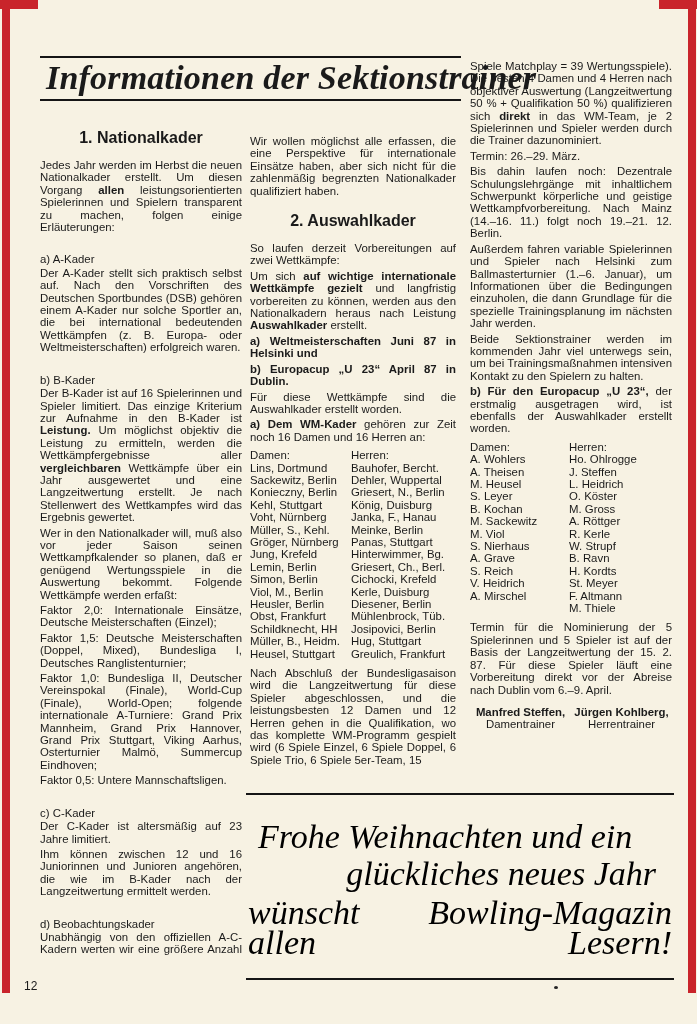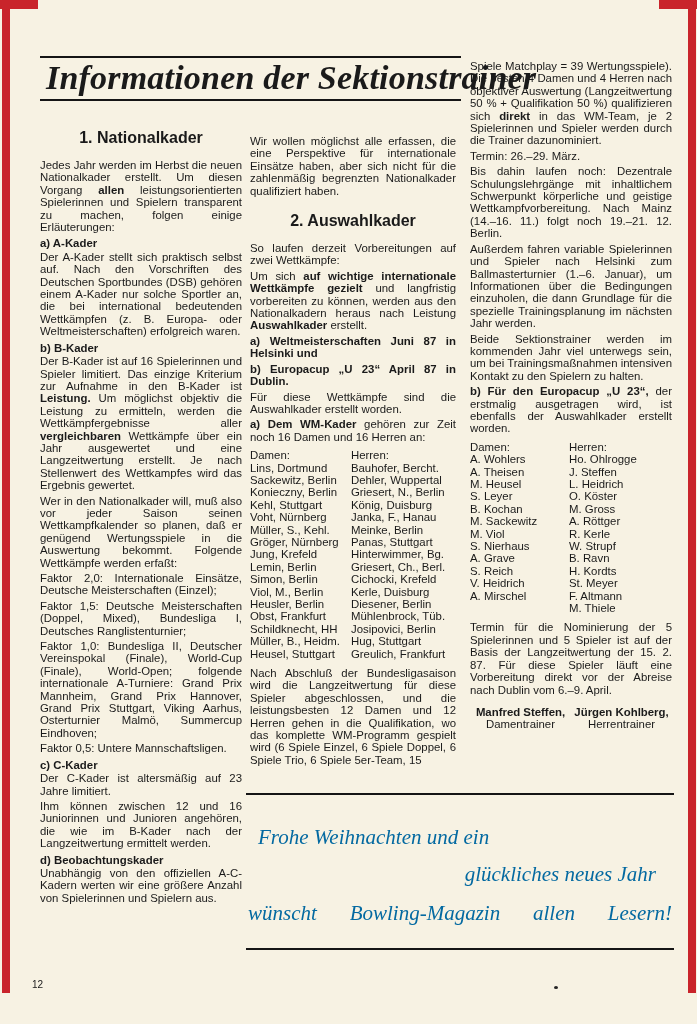--- a/index.html
+++ b/index.html
@@ -34,47 +34,47 @@
     position:absolute; text-align:justify; overflow:hidden;
     font-size:11.4px; line-height:12.4px; hyphens:auto; -webkit-hyphens:auto;
   }
   #column-1 { left:40px;  top:124px; width:202px; height:834px; }
   #column-2 { left:250px; top:135px; width:206px; height:664px; }
   #column-3 { left:470px; top:60px;  width:202px; height:740px; }
 
   .col h2 { font-size:16px; line-height:24px; text-align:center; margin:12px 0 9px; }
   .col h2:first-child { margin-top:2px; }
   .col p   { margin:0 0 3px; }
-  .col .sub { font-weight:bold; margin:4px 0 1px; text-align:left; }
+  .col .sub { font-weight:normal; margin:20px 0 1px; text-align:left; }
   .b { font-weight:bold; }
 
   .names { margin:6px 0 7px; text-align:left; }
   .nrow  { display:flex; }
   .ncell { display:block; }
   .ncell.l { width:49%; }
   .ncell.r { width:51%; }
 
   .sig { display:flex; margin-top:10px; text-align:center;align-items:center; }
   .sigcol { flex:1; }
   .signame { font-weight:bold; white-space:nowrap; }
   .sigrole { }
 
   
   .greeting {
     position:absolute; left:246px; top:793px; width:428px;
     border-top:2px solid #151515; border-bottom:2px solid #151515;
     padding:27px 2px 20px 2px;
     font-family:"Liberation Serif", serif; font-style:italic;
-    font-size:21px; line-height:30px; color:#0369a1;
+    font-size:34px; line-height:30px; color:#000000;
   }
   .g1 { text-align:left;  padding-left:10px; }
   .g2 { text-align:right; padding-right:16px; margin-top:7px; }
   .g3 { text-align:justify; text-align-last:justify; margin-top:9px; }
 
-  .page-number { position:absolute; left:32px; top:979px; font-size:10px; }
+  .page-number { position:absolute; left:24px; top:979px; font-size:12px; }
   .ink-dot { position:absolute; left:554px; top:986px; width:4px; height:3px;
              background:#232323; border-radius:50%; }
 </style>
 </head>
 <body>
 
 <div class="rmark" id="red-left"></div>
 <div class="rmark" id="red-right"></div>
 <div class="rmark" id="red-tl"></div>
 <div class="rmark" id="red-tr"></div>

